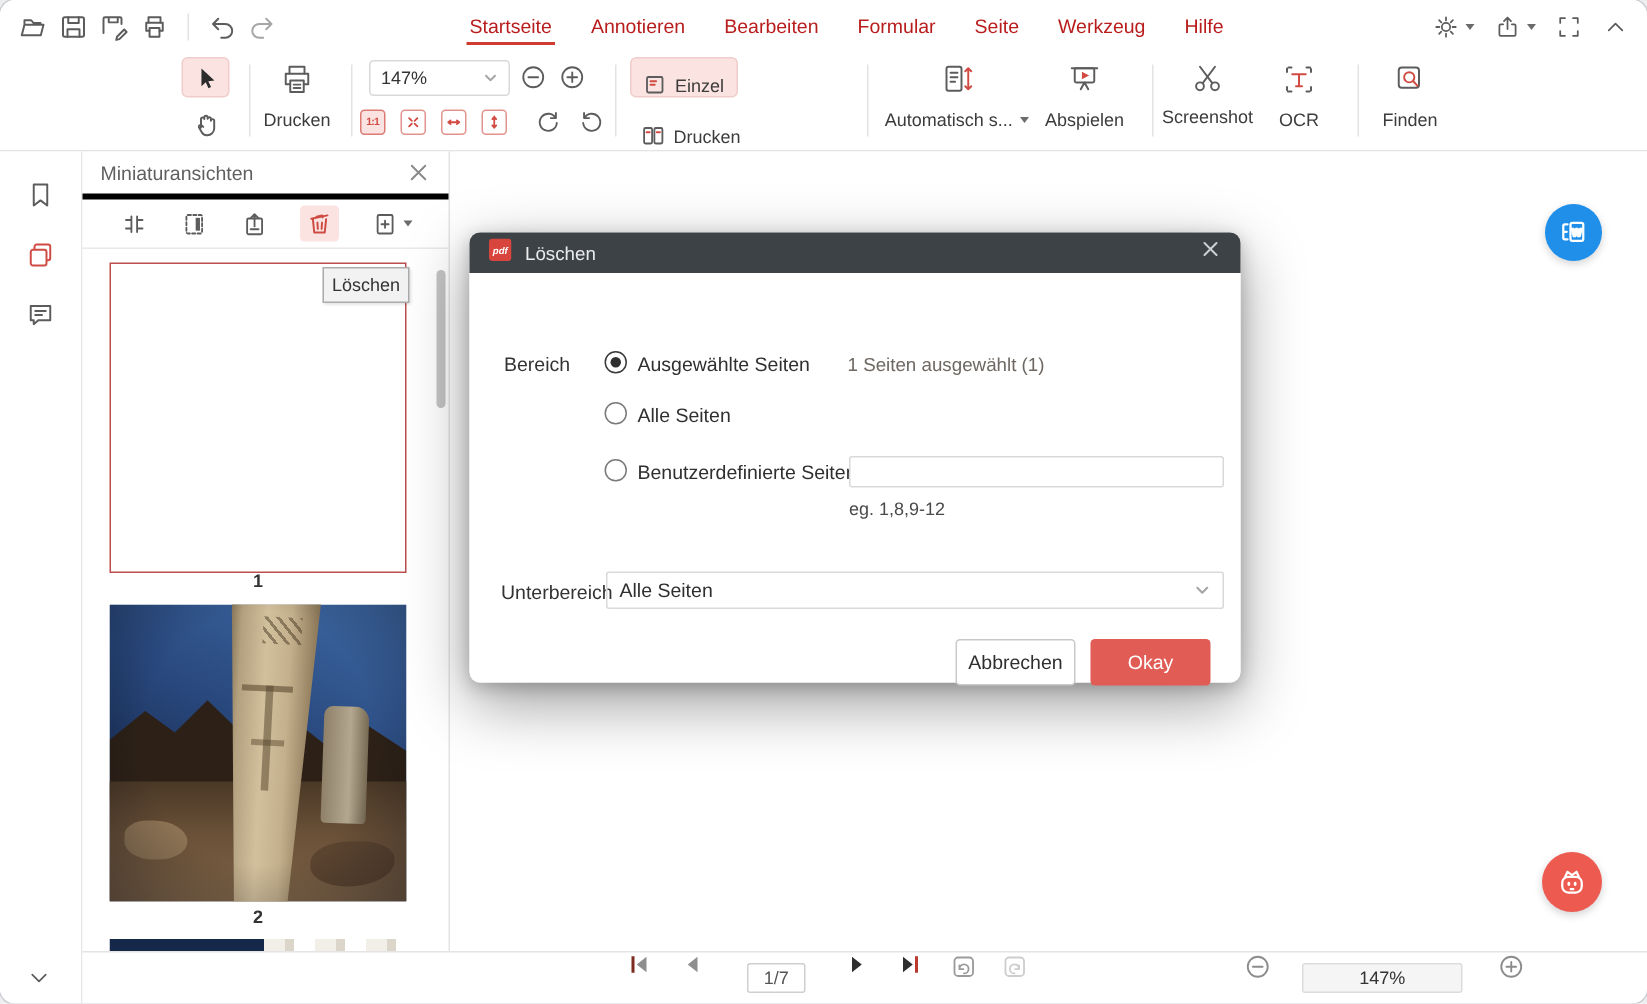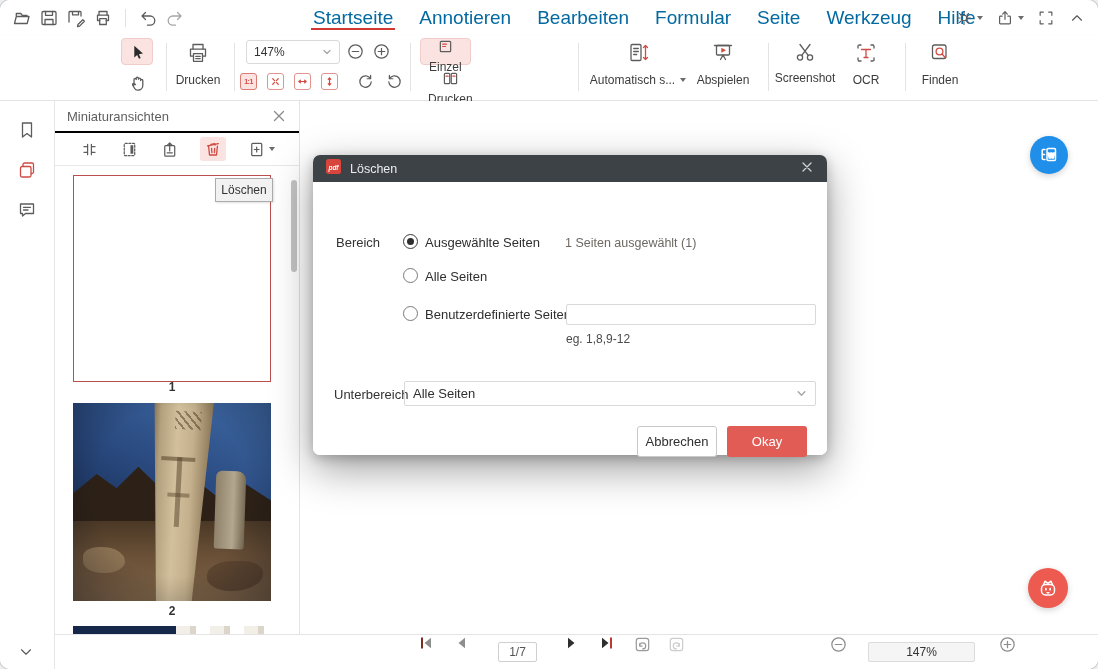--- a/index.html
+++ b/index.html
@@ -16,42 +16,42 @@
   svg.ic.lt *{stroke:#a6a6a6}
   svg.ic.red *{stroke:#cf4a42}
   svg.ic.wh *{stroke:#fff;stroke-width:1.5}
   svg.ic.wh .wf{fill:#fff;stroke:none}
   
   .menubar{position:absolute;top:0;left:0;right:0;height:35px;background:#fff}
   .mb-left{position:absolute;left:12px;top:0;height:35px;display:flex;align-items:center;gap:7px}
   .mb-right{position:absolute;right:12px;top:0;height:35px;display:flex;align-items:center;gap:13px}
   .vsep-s{width:1px;height:18px;background:#e2e2e2;margin:0 5px}
   .tabs{position:absolute;left:313px;top:0;height:35px;display:flex;align-items:center;gap:26px}
-  .tab{font-size:19px;color:#0369a1;position:relative;height:35px;line-height:35px;cursor:default;white-space:nowrap}
+  .tab{font-size:13px;color:#b91c1c;position:relative;height:35px;line-height:35px;cursor:default;white-space:nowrap}
   .tab.active::after{content:"";position:absolute;left:-2px;right:-2px;bottom:5px;height:2px;background:#cf3b30}
   .caret{width:0;height:0;border-left:3.5px solid transparent;border-right:3.5px solid transparent;border-top:4px solid #6b6b6b}
   
   .toolbar{position:absolute;top:35px;left:0;right:0;height:66px;background:#fff;border-bottom:1px solid #e4e4e4;box-shadow:0 1px 3px rgba(0,0,0,.05)}
   .vsep{position:absolute;top:8px;height:48px;width:1px;background:#e3e3e3}
   .tlabel{font-size:12px;color:#3c3c3c;text-align:center;white-space:nowrap}
   .tool{position:absolute;display:flex;flex-direction:column;align-items:center;gap:7px;padding-top:5px}
   .pinkbtn{background:#fae3e1;border:1px solid #f0cdca;border-radius:4px}
   .zoombox{position:absolute;left:246px;top:5px;width:94px;height:24px;border:1px solid #d9d9d9;border-radius:3px;display:flex;align-items:center;padding:0 7px;gap:4px}
   .zoombox .zv{font-size:12px;color:#333;flex:1}
   .fitrow{position:absolute;left:240px;top:37px;display:flex;align-items:center;gap:10px}
   .fitbox{width:17px;height:17px;border:1px solid #e2938d;border-radius:3px;display:flex;align-items:center;justify-content:center}
   .fitbox.sel{background:#fae3e1;border-color:#dc7b74}
   .fit11{font-size:7px;color:#d24b42;font-weight:bold;letter-spacing:-.5px}
-  .rowbtn{display:flex;flex-direction:column;align-items:center;gap:6px;padding:0 8px;height:27px}
+  .rowbtn{display:flex;flex-direction:row;align-items:flex-end;gap:6px;padding:0 8px;height:27px}
   
   .rail{position:absolute;left:0;top:101px;bottom:0;width:55px;background:#fff;border-right:1px solid #e6e6e6}
   .rail .ricon{position:absolute;left:16px}
   
   .tpanel{position:absolute;left:55px;top:101px;width:245px;bottom:35px;background:#fff;border-right:1px solid #e3e3e3}
-  .tpanel-head{height:32px;display:flex;align-items:center;justify-content:space-between;padding:0 12px;border-bottom:2px solid #000000}
+  .tpanel-head{height:32px;display:flex;align-items:center;justify-content:space-between;padding:0 12px;border-bottom:4px solid #000000}
   .tpanel-title{font-size:13px;color:#5f5f5f}
   .tpanel-bar{height:33px;display:flex;align-items:center;justify-content:center;gap:21px;border-bottom:1px solid #e8e8e8}
   .trashbtn{width:26px;height:24px;background:#fae3e1;border-radius:3px;display:flex;align-items:center;justify-content:center}
   .tcontent{position:relative;height:calc(100% - 65px);overflow:hidden}
   .thumb{position:absolute;left:18px;width:198px;background:#fff}
   .pagenum{position:absolute;width:198px;left:18px;text-align:center;font-size:12px;font-weight:600;color:#333}
   .tooltip{position:absolute;left:160px;top:12px;width:58px;height:24px;background:#f2f2f2;border:1px solid #ababab;font-size:12px;color:#333;display:flex;align-items:center;justify-content:center;z-index:5;box-shadow:1px 1px 2px rgba(0,0,0,.12)}
   .scrollthumb{position:absolute;right:2px;top:14px;width:6px;height:92px;background:#c4c4c4;border-radius:3px}
   
   .t2{position:relative;width:198px;height:198px;overflow:hidden}

